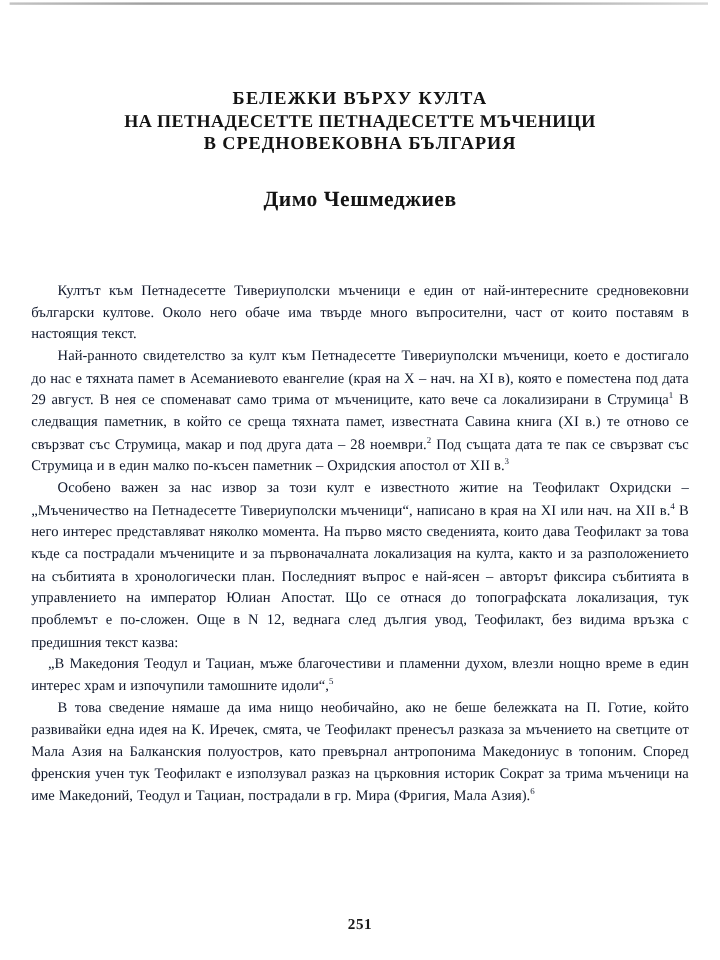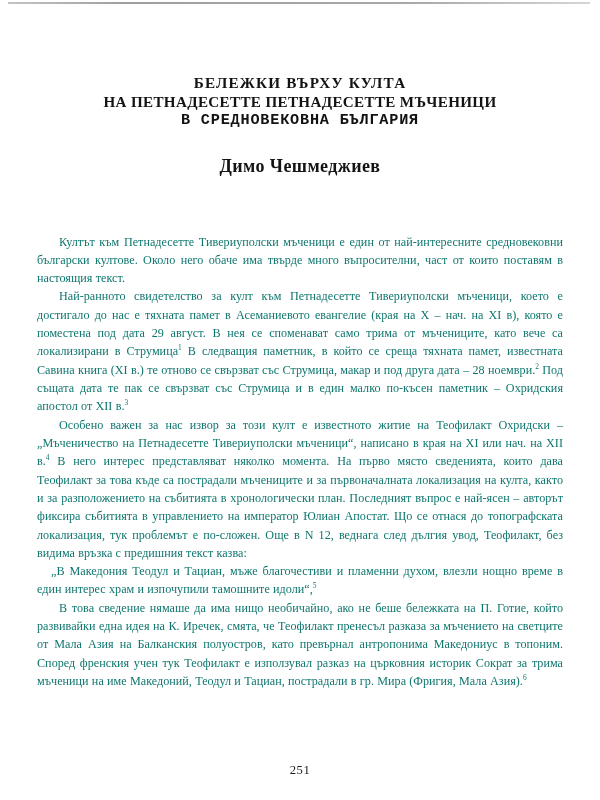--- a/index.html
+++ b/index.html
@@ -24,51 +24,51 @@
     background: linear-gradient(to right, #b9b9b9, #8e8e8e 20%, #9a9a9a 70%, #cfcfcf);
     opacity: .85;
   }
   .page {
     position: absolute;
     top: 0;
     left: 0;
     width: 600px;
     height: 800px;
     box-sizing: border-box;
-    padding: 0 37px;
+    padding: 0 26px;
   }
   .title-block {
     margin-top: 74px;
     text-align: center;
   }
   .title-line {
     font-weight: bold;
     font-size: 15.2px;
     letter-spacing: 0.7px;
     line-height: 18.5px;
     color: #131313;
     white-space: nowrap;
   }
   .title-line.l1 { letter-spacing: 1.2px; }
   .title-line.l2 { letter-spacing: 0.35px; font-size: 15.1px; }
-  .title-line.l3 { letter-spacing: 0.8px; font-family: Liberation Mono, monospace; }
+  .title-line.l3 { letter-spacing: 0.8px; }
   .author {
     text-align: center;
     font-weight: bold;
     font-size: 18px;
     letter-spacing: 0.4px;
     margin-top: 26px;
     color: #141414;
   }
   .body-text {
     margin-top: 56px;
     font-size: 12.15px;
     line-height: 18.32px;
     text-align: justify;
-    color: #0f766e;
+    color: #0f172a;
     letter-spacing: 0.02px;
   }
   .body-text p {
     margin: 0;
     text-indent: 22px;
     text-align: justify;
     text-align-last: left;
     word-spacing: 0.2px;
   }
   .body-text p.quote {
@@ -79,21 +79,21 @@
     vertical-align: super;
     line-height: 0;
   }
   .page-number {
     position: absolute;
     bottom: 22px;
     left: 0;
     width: 600px;
     text-align: center;
     font-size: 12.6px;
-    font-weight: normal;
+    font-weight: bold;
     color: #1a1a1a;
     letter-spacing: 0.5px;
   }
 </style>
 </head>
 <body>
 
 <div class="scan-top-rule"></div>
 
 <div class="page">

